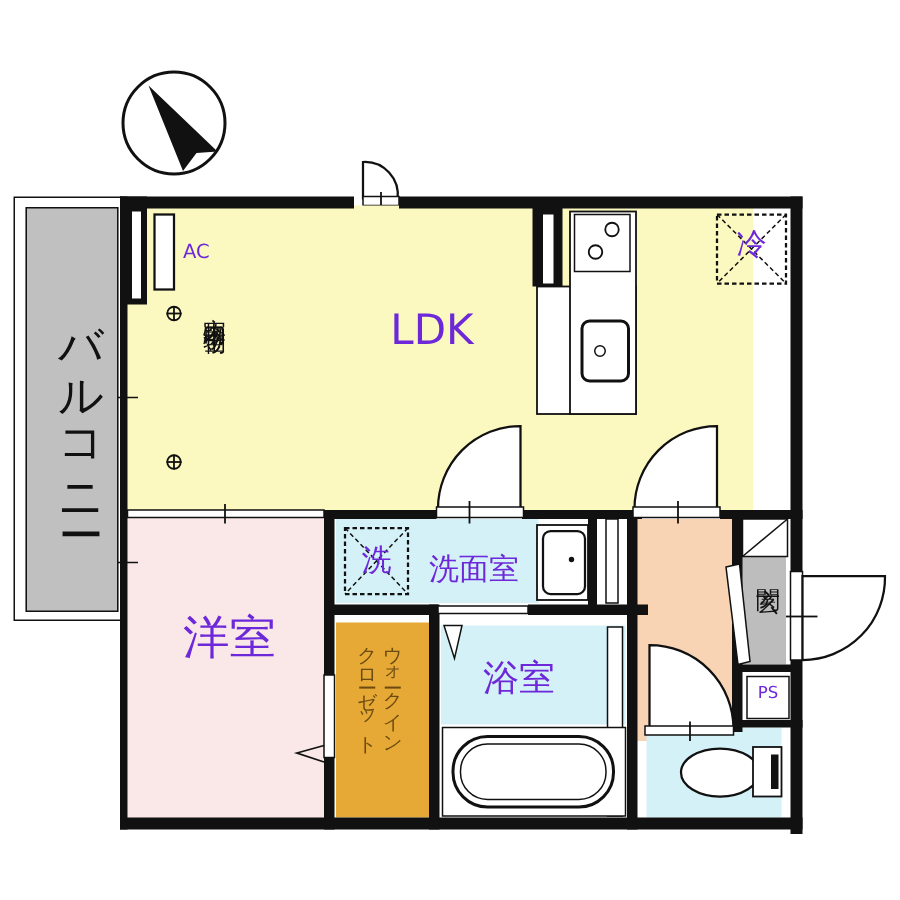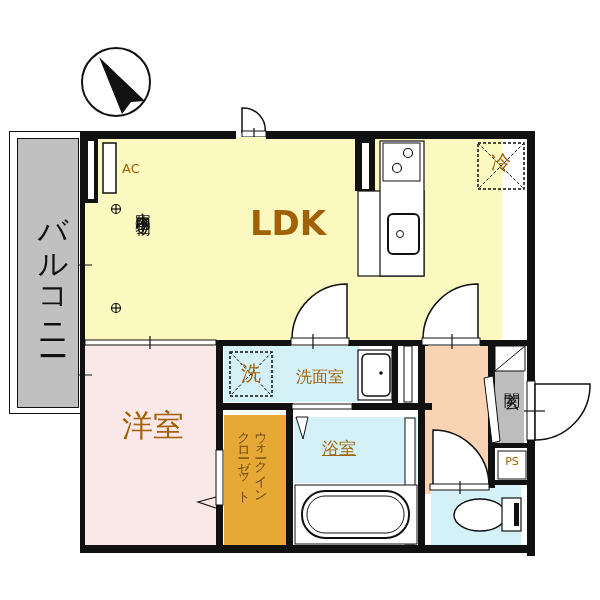--- a/index.html
+++ b/index.html
@@ -1,19 +1,19 @@
 <!DOCTYPE html>
 <html><head>
 <meta charset="utf-8">
 <style>
   html, body { margin:0; padding:0; background:#ffffff; }
   body { width:600px; height:600px; position:relative; overflow:hidden; font-family:"DejaVu Sans", sans-serif; }
   .abs { position:absolute; box-sizing:border-box; }
   .wall { background:#111; position:absolute; }
-  .room-label { position:absolute; color:#a16207; text-align:center; line-height:1.1; }
+  .room-label { position:absolute; color:#6d28d9; text-align:center; line-height:1.1; }
   .vtext { writing-mode: vertical-rl; text-orientation: upright; position:absolute; }
   svg { position:absolute; left:0; top:0; }
 </style>
 </head>
 <body>
 
 <svg width="600" height="600" viewBox="0 0 600 600">
   <g>
     <circle cx="116" cy="82" r="34" fill="#fff" stroke="#111" stroke-width="2"></circle>
     <polygon points="99,57 145,101 131,102 122,114" fill="#111"></polygon>
@@ -170,28 +170,28 @@
     <path d="M535,384 L590,384 A55,55 0 0 1 535,440 Z" fill="#fff" stroke="#111" stroke-width="1.5"></path>
     <line x1="524" y1="411" x2="545" y2="411" stroke="#111" stroke-width="1.2"></line>
   </g>
 </svg>
 
 <div class="room-label" style="left:122px;top:162px;font-size:13px;">AC</div>
 <div class="vtext" style="left:135px;top:200px;font-size:15px;color:#111;line-height:1;letter-spacing:2px;">室内物干金物</div>
 <div class="room-label" style="left:485px;top:151px;width:32px;font-size:20px;">冷</div>
 
 <div class="room-label" style="left:228px;top:205px;width:120px;">
-  <div style="font-size:34px;font-weight:bold;">LDK</div>
+  <div style="font-size:28px;">LDK</div>
 </div>
 
 <div class="room-label" style="left:98px;top:408px;width:110px;">
   <div style="font-size:31px;">洋室</div>
 </div>
 
 <div class="room-label" style="left:234px;top:362px;width:34px;font-size:20px;">洗</div>
-<div class="room-label" style="left:296px;top:368px;font-size:16px;">洗面室</div>
-<div class="room-label" style="left:322px;top:439px;font-size:17px;text-decoration:underline;">浴室</div>
+<div class="room-label" style="left:286px;top:368px;font-size:20px;">洗面室</div>
+<div class="room-label" style="left:322px;top:439px;font-size:24px;">浴室</div>
 
 <div class="vtext" style="left:253px;top:422px;font-size:13px;color:#6b4b10;line-height:1.1;">ウォークイン</div>
 <div class="vtext" style="left:236px;top:422px;font-size:13px;color:#6b4b10;line-height:1.1;">クローゼット</div>
 
 <div class="vtext" style="left:501px;top:380px;font-size:16px;color:#111;">玄関</div>
 <div class="room-label" style="left:500px;top:456px;width:24px;font-size:11px;">PS</div>
 
 </body></html>

